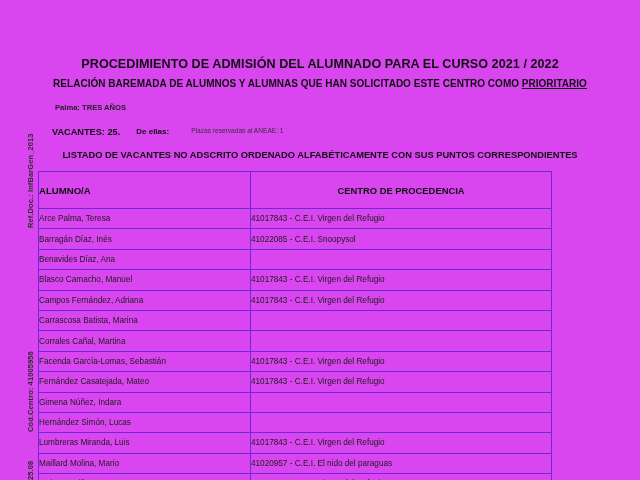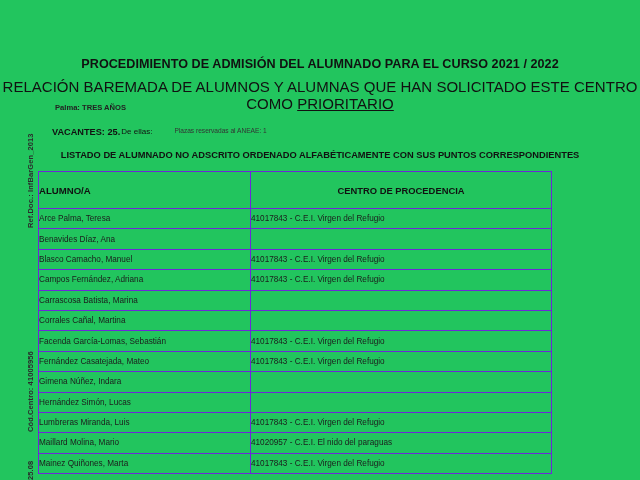--- a/index.html
+++ b/index.html
@@ -13,21 +13,21 @@
     overflow: hidden;
     font-family: "Liberation Sans", sans-serif;
     color: #1a1a1a;
     position: relative;
   }
 
   
   .page {
     position: absolute;
     inset: 0;
-    background: #22c55e;
+    background: #d946ef;
   }
 
   
   .margin-stamp {
     position: absolute;
     left: 0;
     transform-origin: left top;
     transform: rotate(-90deg);
     white-space: nowrap;
     font-size: 7.5px;
@@ -51,22 +51,22 @@
     font-weight: 700;
     letter-spacing: 0.05px;
     color: #111;
   }
   .title-sub {
     position: absolute;
     top: 78px;
     left: 0;
     width: 640px;
     text-align: center;
-    font-size: 15px;
-    font-weight: 400;
+    font-size: 10px;
+    font-weight: 700;
     letter-spacing: 0.02px;
     color: #111;
   }
   .title-sub .underline { text-decoration: underline; }
 
   .course-line {
     position: absolute;
     top: 103px;
     left: 55px;
     font-size: 7.6px;
@@ -80,22 +80,22 @@
     top: 127px;
     left: 52px;
     font-size: 9.2px;
     font-weight: 700;
     color: #111;
     display: flex;
     align-items: flex-start;
   }
   .vacantes-line .deellas {
     font-size: 8px;
-    font-weight: 400;
-    margin-left: 1px;
+    font-weight: 700;
+    margin-left: 16px;
   }
   .vacantes-line .reserved {
     font-size: 6.6px;
     font-weight: 400;
     margin-left: 22px;
     color: #333;
   }
 
   .list-caption {
     position: absolute;
@@ -190,40 +190,44 @@
     <span>Palma:</span>
     <span class="val">TRES AÑOS</span>
   </div>
 
   <div class="vacantes-line">
     <span>VACANTES: 25.</span>
     <span class="deellas">De ellas:</span>
     <span class="reserved">Plazas reservadas al ANEAE: 1</span>
   </div>
 
-  <div class="list-caption">LISTADO DE ALUMNADO NO ADSCRITO ORDENADO ALFABÉTICAMENTE CON SUS PUNTOS CORRESPONDIENTES</div>
+  <div class="list-caption">LISTADO DE VACANTES NO ADSCRITO ORDENADO ALFABÉTICAMENTE CON SUS PUNTOS CORRESPONDIENTES</div>
 
   <div class="table-wrap">
     <table class="baremo">
       <colgroup>
         <col class="c-name">
         <col class="c-school">
       </colgroup>
       <thead>
         <tr>
           <th class="head-name">ALUMNO/A</th>
           <th class="head-school">CENTRO DE PROCEDENCIA</th>
         </tr>
       </thead>
       <tbody id="table-body">
           <tr>
             <td class="cell-name">Arce Palma, Teresa</td>
             <td class="cell-school">41017843 - C.E.I. Virgen del Refugio</td>
           </tr>
           <tr>
+            <td class="cell-name">Barragán Díaz, Inés</td>
+            <td class="cell-school">41022085 - C.E.I. Snoopysol</td>
+          </tr>
+          <tr>
             <td class="cell-name">Benavides Díaz, Ana</td>
             <td class="cell-school"></td>
           </tr>
           <tr>
             <td class="cell-name">Blasco Camacho, Manuel</td>
             <td class="cell-school">41017843 - C.E.I. Virgen del Refugio</td>
           </tr>
           <tr>
             <td class="cell-name">Campos Fernández, Adriana</td>
             <td class="cell-school">41017843 - C.E.I. Virgen del Refugio</td>

